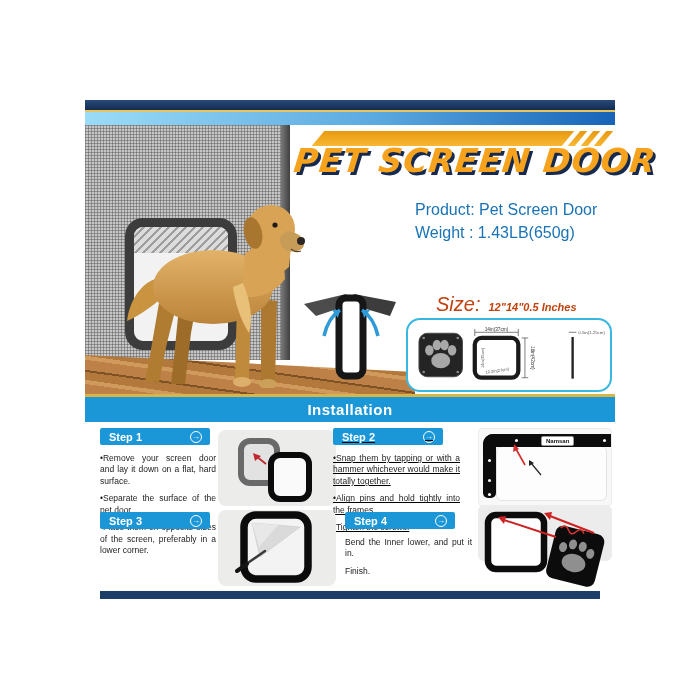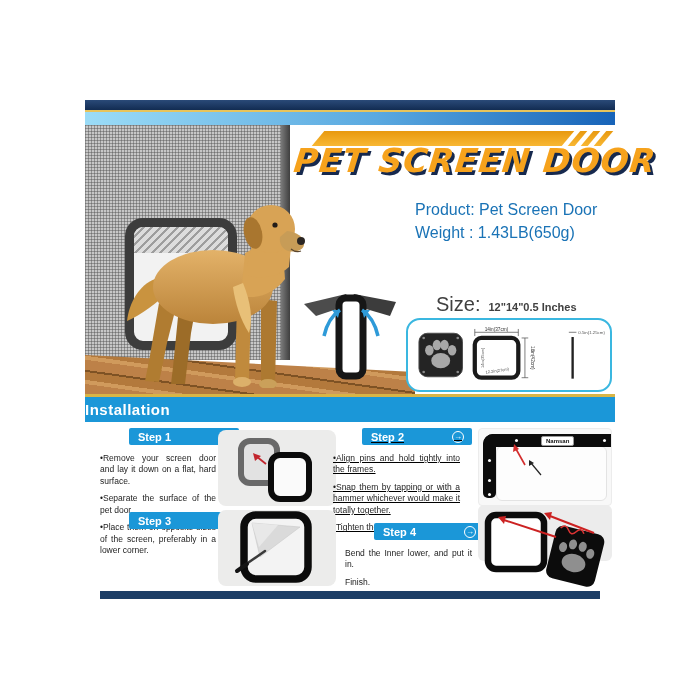--- a/index.html
+++ b/index.html
@@ -39,44 +39,44 @@
     text-shadow:3px 3px 0 #16294e; transform:skewX(-6deg); }
 
   
   .prod-info { position:absolute; left:415px; top:198px; color:#1a73b6; font-size:16px; }
   .prod-info div { height:23px; line-height:23px; }
 
   
   .fold-illu { position:absolute; left:296px; top:272px; }
 
   
-  .size-head { position:absolute; left:436px; top:293px; color:#404040; display:flex; align-items:baseline; }
+  .size-head { position:absolute; left:436px; top:293px; color:#c2410c; display:flex; align-items:baseline;font-style:italic; }
   .size-head .sz-label { font-size:20px; }
   .size-head .sz-value { font-size:11px; font-weight:bold; margin-left:8px; }
   .size-box { position:absolute; left:406px; top:318px; width:206px; height:74px;
     border:2px solid #3ab7e0; border-radius:14px; background:#fff;
     display:flex; align-items:center; gap:8px; padding-left:10px; }
 
   
   .install { position:absolute; left:85px; top:394px; width:530px; }
   .install .goldline { height:3px; background:#d8b546; }
   .install .bluebar { height:25px; background:#1b97d8; color:#fff; font-weight:bold;
-    font-size:15px; text-align:left; line-height:25px; letter-spacing:.5px; }
+    font-size:15px; text-align:center; line-height:25px; letter-spacing:.5px; }
 
   
   .step-chip { height:17px; width:110px; background:#1b97d8; color:#fff; font-size:11px; font-weight:bold;
-    display:flex; align-items:center; justify-content:space-between; padding:0 8px 0 9px; border-radius:2px;margin-left:29px; }
+    display:flex; align-items:center; justify-content:space-between; padding:0 8px 0 9px; border-radius:2px; }
   .chip-arrow { width:12px; height:12px; border:1.3px solid #fff; border-radius:50%;
     display:flex; align-items:center; justify-content:center; font-size:8px; line-height:1; }
   .step-text { margin-top:8px; font-size:8.5px; line-height:1.35; color:#1c1c1c; text-align:justify; }
   .step-text p { margin-bottom:6px; }
   .step1-txt { position:absolute; left:100px; top:428px; width:116px; }
   .step2-txt { position:absolute; left:333px; top:428px; width:127px;text-decoration:underline; }
   .step3-txt { position:absolute; left:100px; top:512px; width:116px; }
-  .step4-txt { position:absolute; left:345px; top:523px; width:127px; }
+  .step4-txt { position:absolute; left:345px; top:512px; width:127px; }
 
   
   .panel { background:#ececeb; border-radius:8px; }
   .step1-img { position:absolute; left:218px; top:430px; width:118px; height:76px; }
   .s1-grayframe { position:absolute; left:20px; top:8px; width:42px; height:48px;
     border:6px solid #696969; border-radius:12px; background:#e2e2e2; }
   .s1-blackframe { position:absolute; left:50px; top:22px; width:44px; height:50px;
     border:6px solid #0b0b0b; border-radius:12px; background:#fafafa; }
   .s1-arrow { position:absolute; left:34px; top:22px; }
 
@@ -237,22 +237,22 @@
       <polygon points="1,1 3,9 9,4" fill="#c2262e"></polygon>
     </svg>
   </div>
 
   <div class="step2-txt">
     <div class="step-chip">
       <span>Step 2</span>
       <span class="chip-arrow">→</span>
     </div>
     <div class="step-text">
+      <p>•Snap them by tapping or with a hammer whichever would make it totally together.</p>
       <p>•Align pins and hold tightly into the frames.</p>
-      <p>•Snap them by tapping or with a hammer whichever would make it totally together.</p>
       <p>•Tighten the screws.</p>
     </div>
   </div>
   <div class="step2-img">
     <div class="s2-glass"></div>
     <div class="s2-topbar"></div>
     <div class="s2-leftbar"></div>
     <div class="pin" style="left:36px;top:10px;"></div>
     <div class="pin" style="left:124px;top:10px;"></div>
     <div class="pin" style="left:9px;top:30px;"></div>

